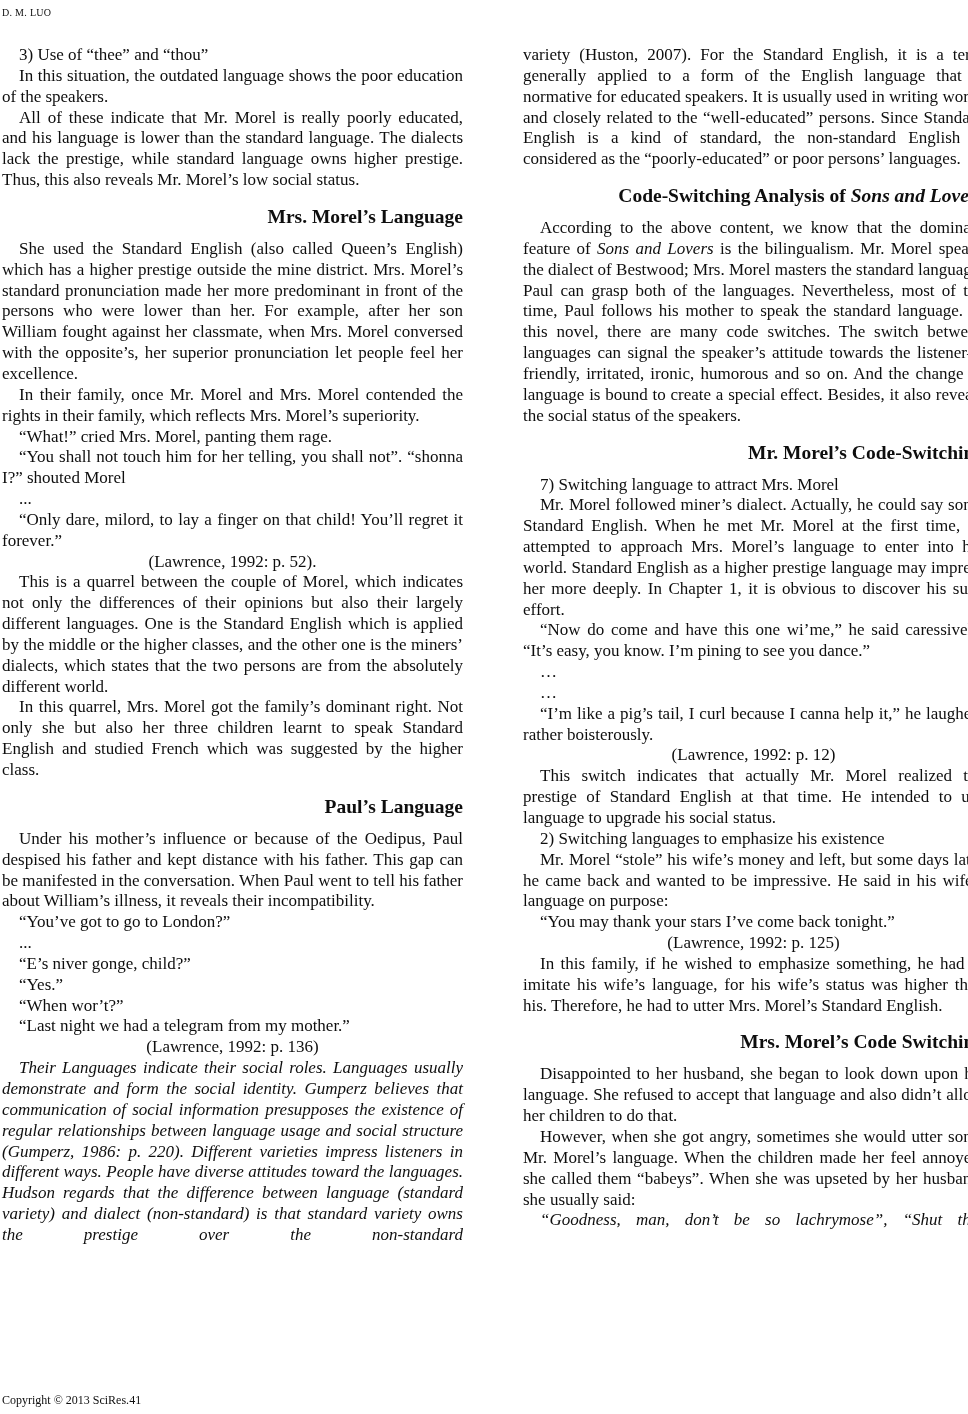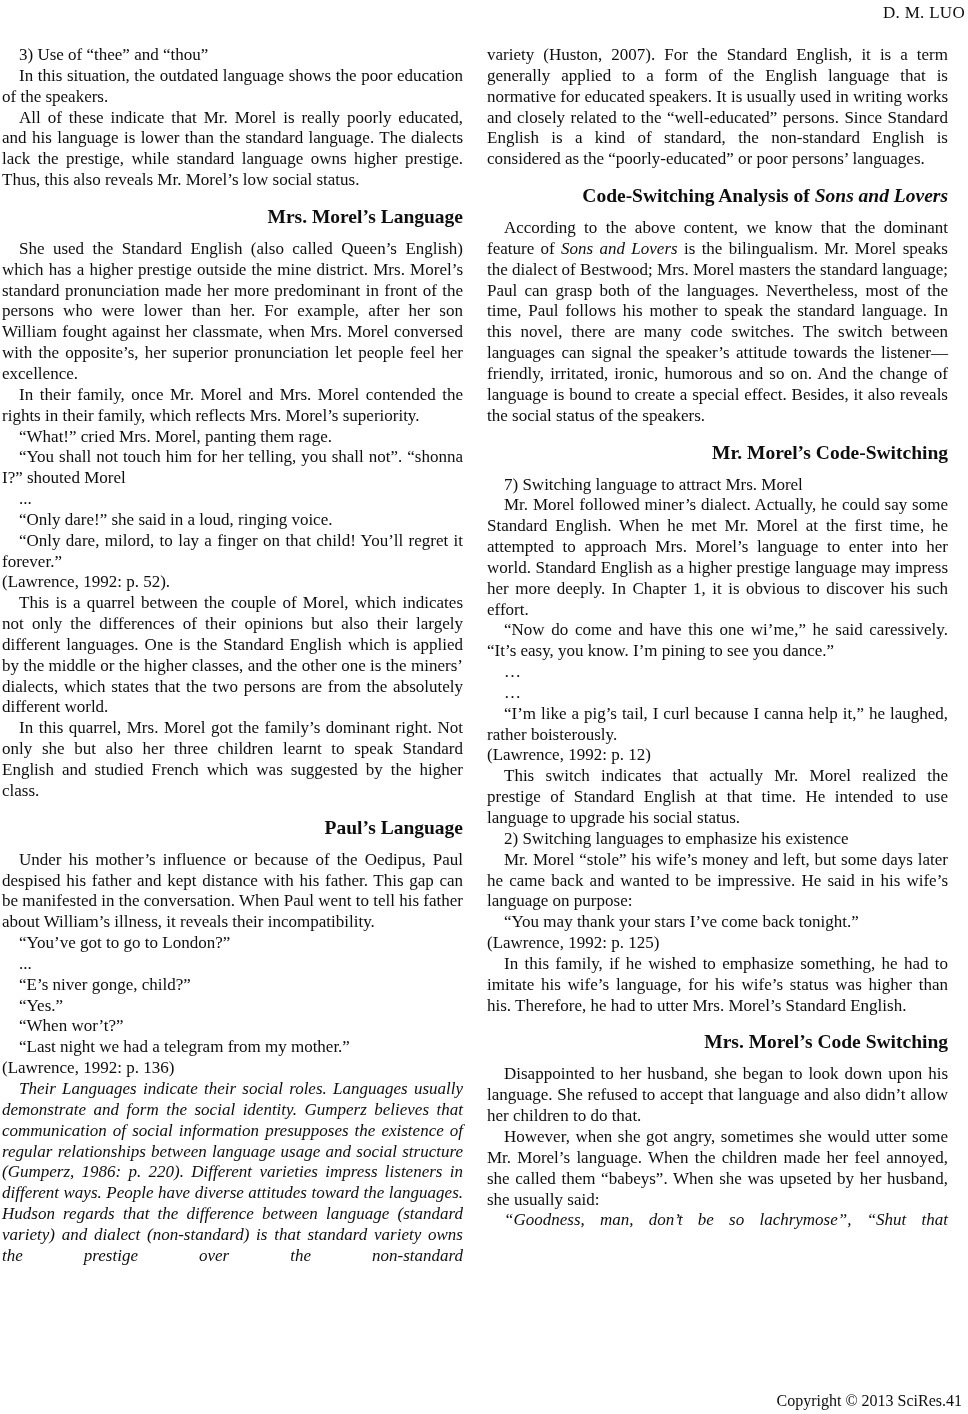--- a/index.html
+++ b/index.html
@@ -16,28 +16,28 @@
     overflow: hidden;
   }
   .page {
     box-sizing: border-box;
     width: 968px;
     height: 1414px;
     padding: 4px 3px 0 2px;
     position: relative;
   }
   .running-head {
-    text-align: right;
-    font-size: 17px;
+    text-align: left;
+    font-size: 10px;
     line-height: 17px;
     letter-spacing: 0.3px;
   }
   .columns {
     display: flex;
-    gap: 24px;
+    gap: 60px;
     margin-top: 24px;
   }
   .col {
     width: 461px;
     flex: 0 0 461px;
     font-size: 17px;
     line-height: 20.85px;
     text-align: justify;
   }
   .block { margin: 0; }
@@ -46,53 +46,52 @@
   .block.stretch { text-align-last: justify; font-style: italic; }
   .block.heading {
     font-weight: bold;
     font-size: 19.5px;
     line-height: 24px;
     margin: 14px 0 10px 0;
     text-indent: 0;
     text-align: right;
   }
   .block.citation {
-    text-align: left;
+    text-align: center;
     text-indent: 0;
   }
   .it { font-style: italic; }
   .footer {
     position: absolute;
-    left: 12px;
+    left: 2px;
     right: 6px;
     bottom: 5px;
     display: flex;
-    justify-content: flex-end;
-    font-size: 16px;
+    justify-content: flex-start;
+    font-size: 12px;
     line-height: 17px;
   }
 </style>
 </head>
 <body>
 
 <div class="page">
   <div class="running-head">D. M. LUO</div>
 
   <div class="columns">
     <div class="col">
         <div class="block para">3) Use of “thee” and “thou”</div>
         <div class="block para">In this situation, the outdated language shows the poor education of the speakers.</div>
         <div class="block para">All of these indicate that Mr. Morel is really poorly educated, and his language is lower than the standard language. The dialects lack the prestige, while standard language owns higher prestige. Thus, this also reveals Mr. Morel’s low social status.</div>
         <div class="block heading">Mrs. Morel’s Language</div>
         <div class="block para">She used the Standard English (also called Queen’s English) which has a higher prestige outside the mine district. Mrs. Morel’s standard pronunciation made her more predominant in front of the persons who were lower than her. For example, after her son William fought against her classmate, when Mrs. Morel conversed with the opposite’s, her superior pronunciation let people feel her excellence.</div>
         <div class="block para">In their family, once Mr. Morel and Mrs. Morel contended the rights in their family, which reflects Mrs. Morel’s superiority.</div>
         <div class="block para">“What!” cried Mrs. Morel, panting them rage.</div>
         <div class="block para">“You shall not touch him for her telling, you shall not”. “shonna I?” shouted Morel</div>
         <div class="block para">...</div>
-        <div class="block para">“Only dare!” she said in a loud, ringing voice.</div>
         <div class="block para">“Only dare, milord, to lay a finger on that child! You’ll regret it forever.”</div>
         <div class="block citation">(Lawrence, 1992: p. 52).</div>
         <div class="block para">This is a quarrel between the couple of Morel, which indicates not only the differences of their opinions but also their largely different languages. One is the Standard English which is applied by the middle or the higher classes, and the other one is the miners’ dialects, which states that the two persons are from the absolutely different world.</div>
         <div class="block para">In this quarrel, Mrs. Morel got the family’s dominant right. Not only she but also her three children learnt to speak Standard English and studied French which was suggested by the higher class.</div>
         <div class="block heading">Paul’s Language</div>
         <div class="block para">Under his mother’s influence or because of the Oedipus, Paul despised his father and kept distance with his father. This gap can be manifested in the conversation. When Paul went to tell his father about William’s illness, it reveals their incompatibility.</div>
         <div class="block para">“You’ve got to go to London?”</div>
         <div class="block para">...</div>
         <div class="block para">“E’s niver gonge, child?”</div>
         <div class="block para">“Yes.”</div>

